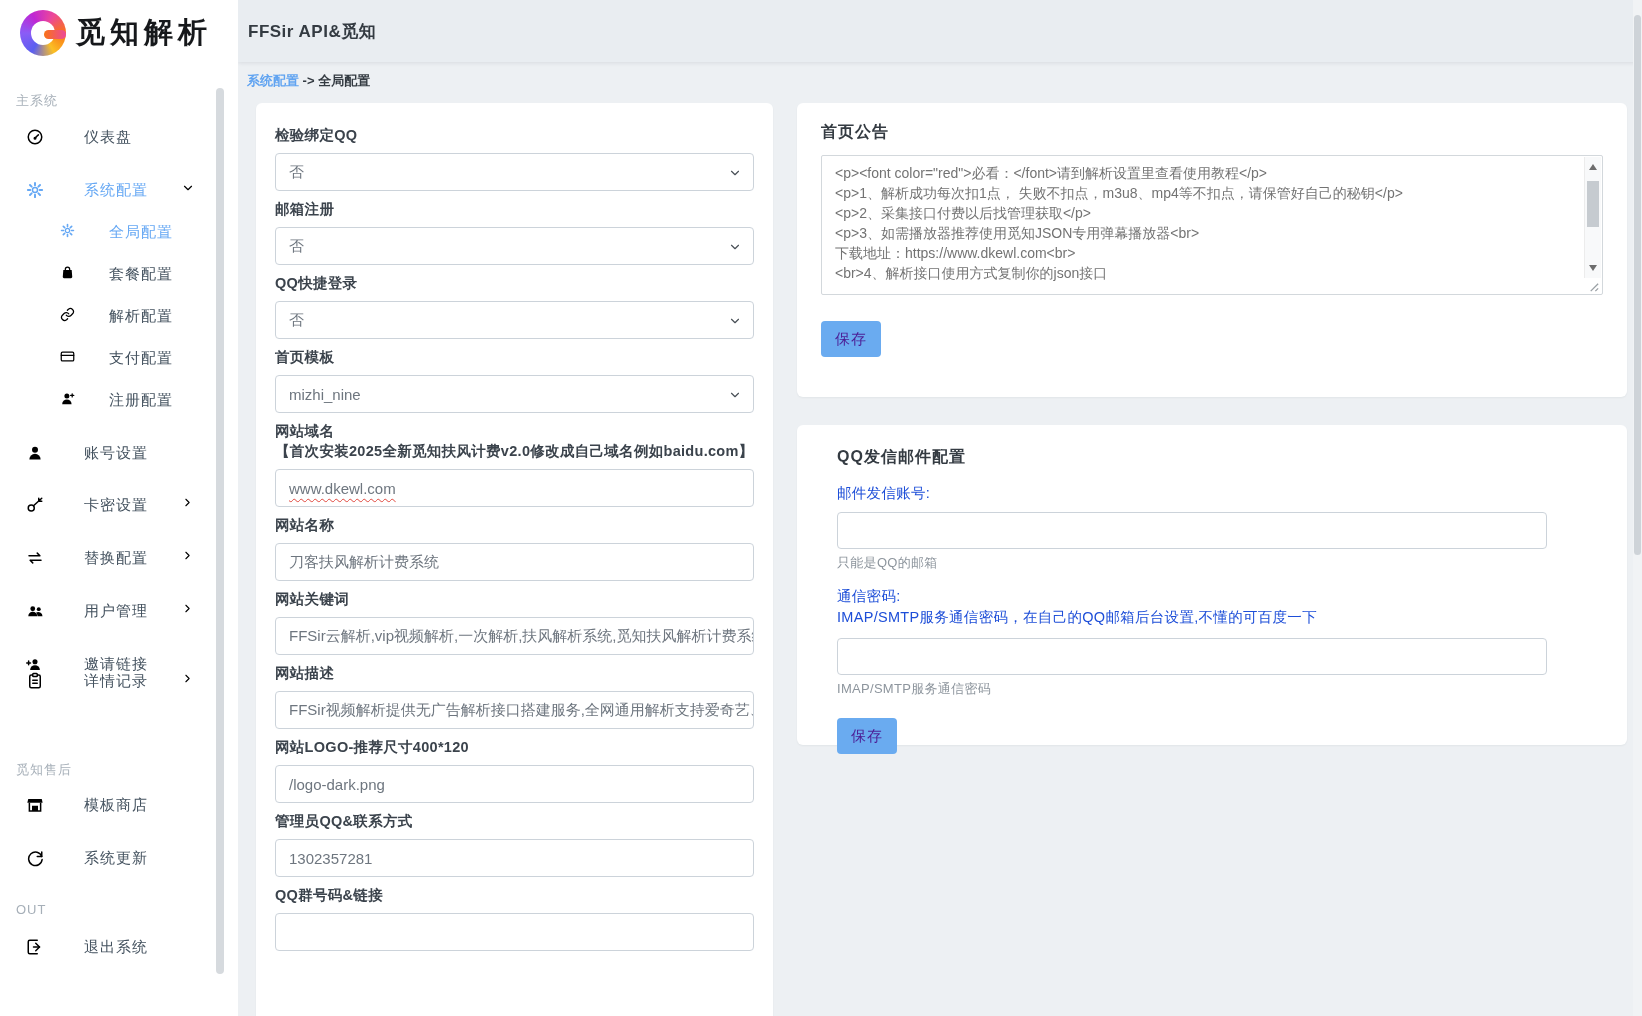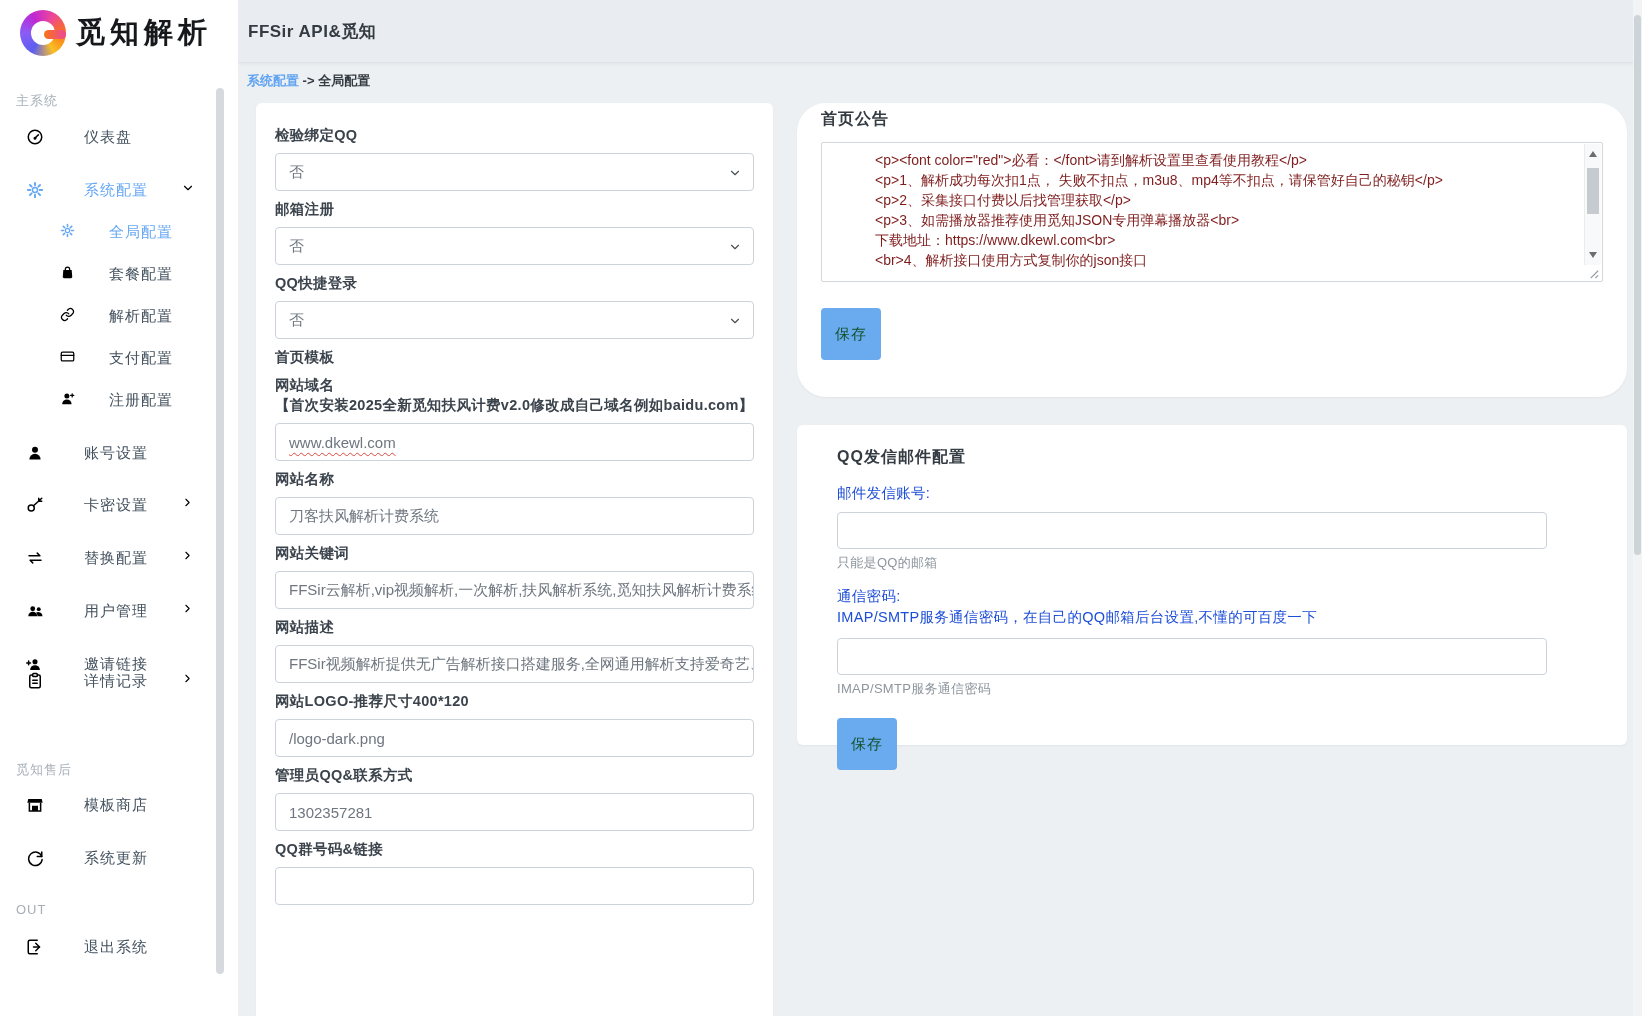--- a/index.html
+++ b/index.html
@@ -30,45 +30,45 @@
   
   .topbar { position:absolute; left:238px; right:0; top:0; height:62px; background:#e9edf1;
             box-shadow:0 1px 4px rgba(30,40,55,.10); display:flex; align-items:center; z-index:2; }
   .topbar-title { margin-left:10px; font-size:17px; font-weight:700; color:#343b42; letter-spacing:.5px; }
   .breadcrumb { position:absolute; left:247px; top:72px; font-size:13px; font-weight:700; color:#343b42; z-index:2; }
   .breadcrumb .parent { color:#61a4f1; cursor:pointer; }
 
   
   .card { position:absolute; background:#fff; border-radius:6px; box-shadow:0 1px 2px rgba(25,30,40,.05); }
   .card-main { left:256px; top:103px; width:517px; height:935px; padding:22px 19px; }
-  .card-ann  { left:797px; top:103px; width:830px; height:294px; padding:6px 24px;border-radius:29px; }
+  .card-ann  { left:797px; top:103px; width:830px; height:294px; padding:19px 24px; }
   .card-mail { left:797px; top:425px; width:830px; height:320px; padding:22px 40px; }
   .panel-title { font-size:16px; font-weight:700; color:#343b42; letter-spacing:1px; }
 
   
   .fg { margin-bottom:8px; }
   .fg .lbl { display:block; font-size:14.5px; font-weight:700; color:#3b434c; line-height:20px; margin-bottom:8px; letter-spacing:.3px; }
   .ctrl { position:relative; height:38px; border:1px solid #ccd3da; border-radius:4px; background:#fff;
           display:flex; align-items:center; padding:0 34px 0 13px; font-size:15px; color:#6e767f; white-space:nowrap; overflow:hidden; }
   .ctrl.txt { }
   .sel-chev { position:absolute; right:11px; top:12px; width:14px; height:14px; color:#495057; }
   .wavy { text-decoration:underline wavy #e0483e 1px; text-underline-offset:4px; }
 
   
   .ta { position:relative; margin-top:12px; width:782px; height:140px; border:1px solid #d3d8dc; border-radius:2px; background:#fff; }
   .ta-lines { position:absolute; left:13px; right:26px; top:7px; bottom:3px; overflow:hidden;
-              font-size:14px; line-height:20px; color:#7f1d1d; white-space:nowrap;margin-left:40px; }
+              font-size:14px; line-height:20px; color:#737373; white-space:nowrap; }
   .ta-sb { position:absolute; top:1px; right:1px; bottom:16px; width:17px; background:#f8f9fa; border-left:1px solid #ececec; }
   .ta-sb .up, .ta-sb .down { position:absolute; left:4px; width:0; height:0; border-left:4.5px solid transparent; border-right:4.5px solid transparent; }
   .ta-sb .up   { top:7px; border-bottom:6px solid #6d6d6d; }
   .ta-sb .down { bottom:7px; border-top:6px solid #6d6d6d; }
   .ta-sb .thumb { position:absolute; top:24px; left:2px; width:12px; height:46px; background:#c6cbd0; }
   .ta-grip { position:absolute; right:2px; bottom:2px; width:13px; height:13px; }
   .btn-save { display:inline-flex; align-items:center; justify-content:center; margin-top:26px;
-              min-width:52px; height:52px; padding:0 14px; background:#6aabf0; color:#14532d; font-size:15px;
+              min-width:52px; height:36px; padding:0 14px; background:#6aabf0; color:#4c1d95; font-size:15px;
               border:none; border-radius:4px; cursor:pointer; letter-spacing:1px; }
 
   
   .mail-lbl { display:block; font-size:14.5px; font-weight:400; color:#1d4ed8; line-height:21px; letter-spacing:.3px; }
   .mail-input { width:710px; height:37px; border:1px solid #ccd3da; border-radius:4px; background:#fff;
                 font-size:15px; color:#6e767f; padding:0 12px; font-family:"Liberation Sans",sans-serif; }
   .help { font-size:13px; color:#8d959d; margin-top:5px; letter-spacing:.3px; }
 
   
   .pagebar { position:absolute; right:0; top:0; width:9px; height:1016px; background:#f1f3f5; z-index:5; }
@@ -324,20 +324,26 @@
       <div class="ctrl">
         <span>否</span>
         <span class="sel-chev"><svg class="lin" viewBox="0 0 24 24" width="14" height="14">
               <polyline points="6 9 12 15 18 9"></polyline>
             </svg></span>
       </div>
     </div>
 
     <div class="fg">
       <span class="lbl">首页模板</span>
+      <div class="ctrl">
+        <span>mizhi_nine</span>
+        <span class="sel-chev"><svg class="lin" viewBox="0 0 24 24" width="14" height="14">
+              <polyline points="6 9 12 15 18 9"></polyline>
+            </svg></span>
+      </div>
     </div>
 
     <div class="fg">
       <span class="lbl"><span>网站域名</span><br><span>【首次安装2025全新觅知扶风计费v2.0修改成自己域名例如baidu.com】</span></span>
       <div class="ctrl txt">
         <span class="wavy">www.dkewl.com</span>
       </div>
     </div>
 
     <div class="fg">

